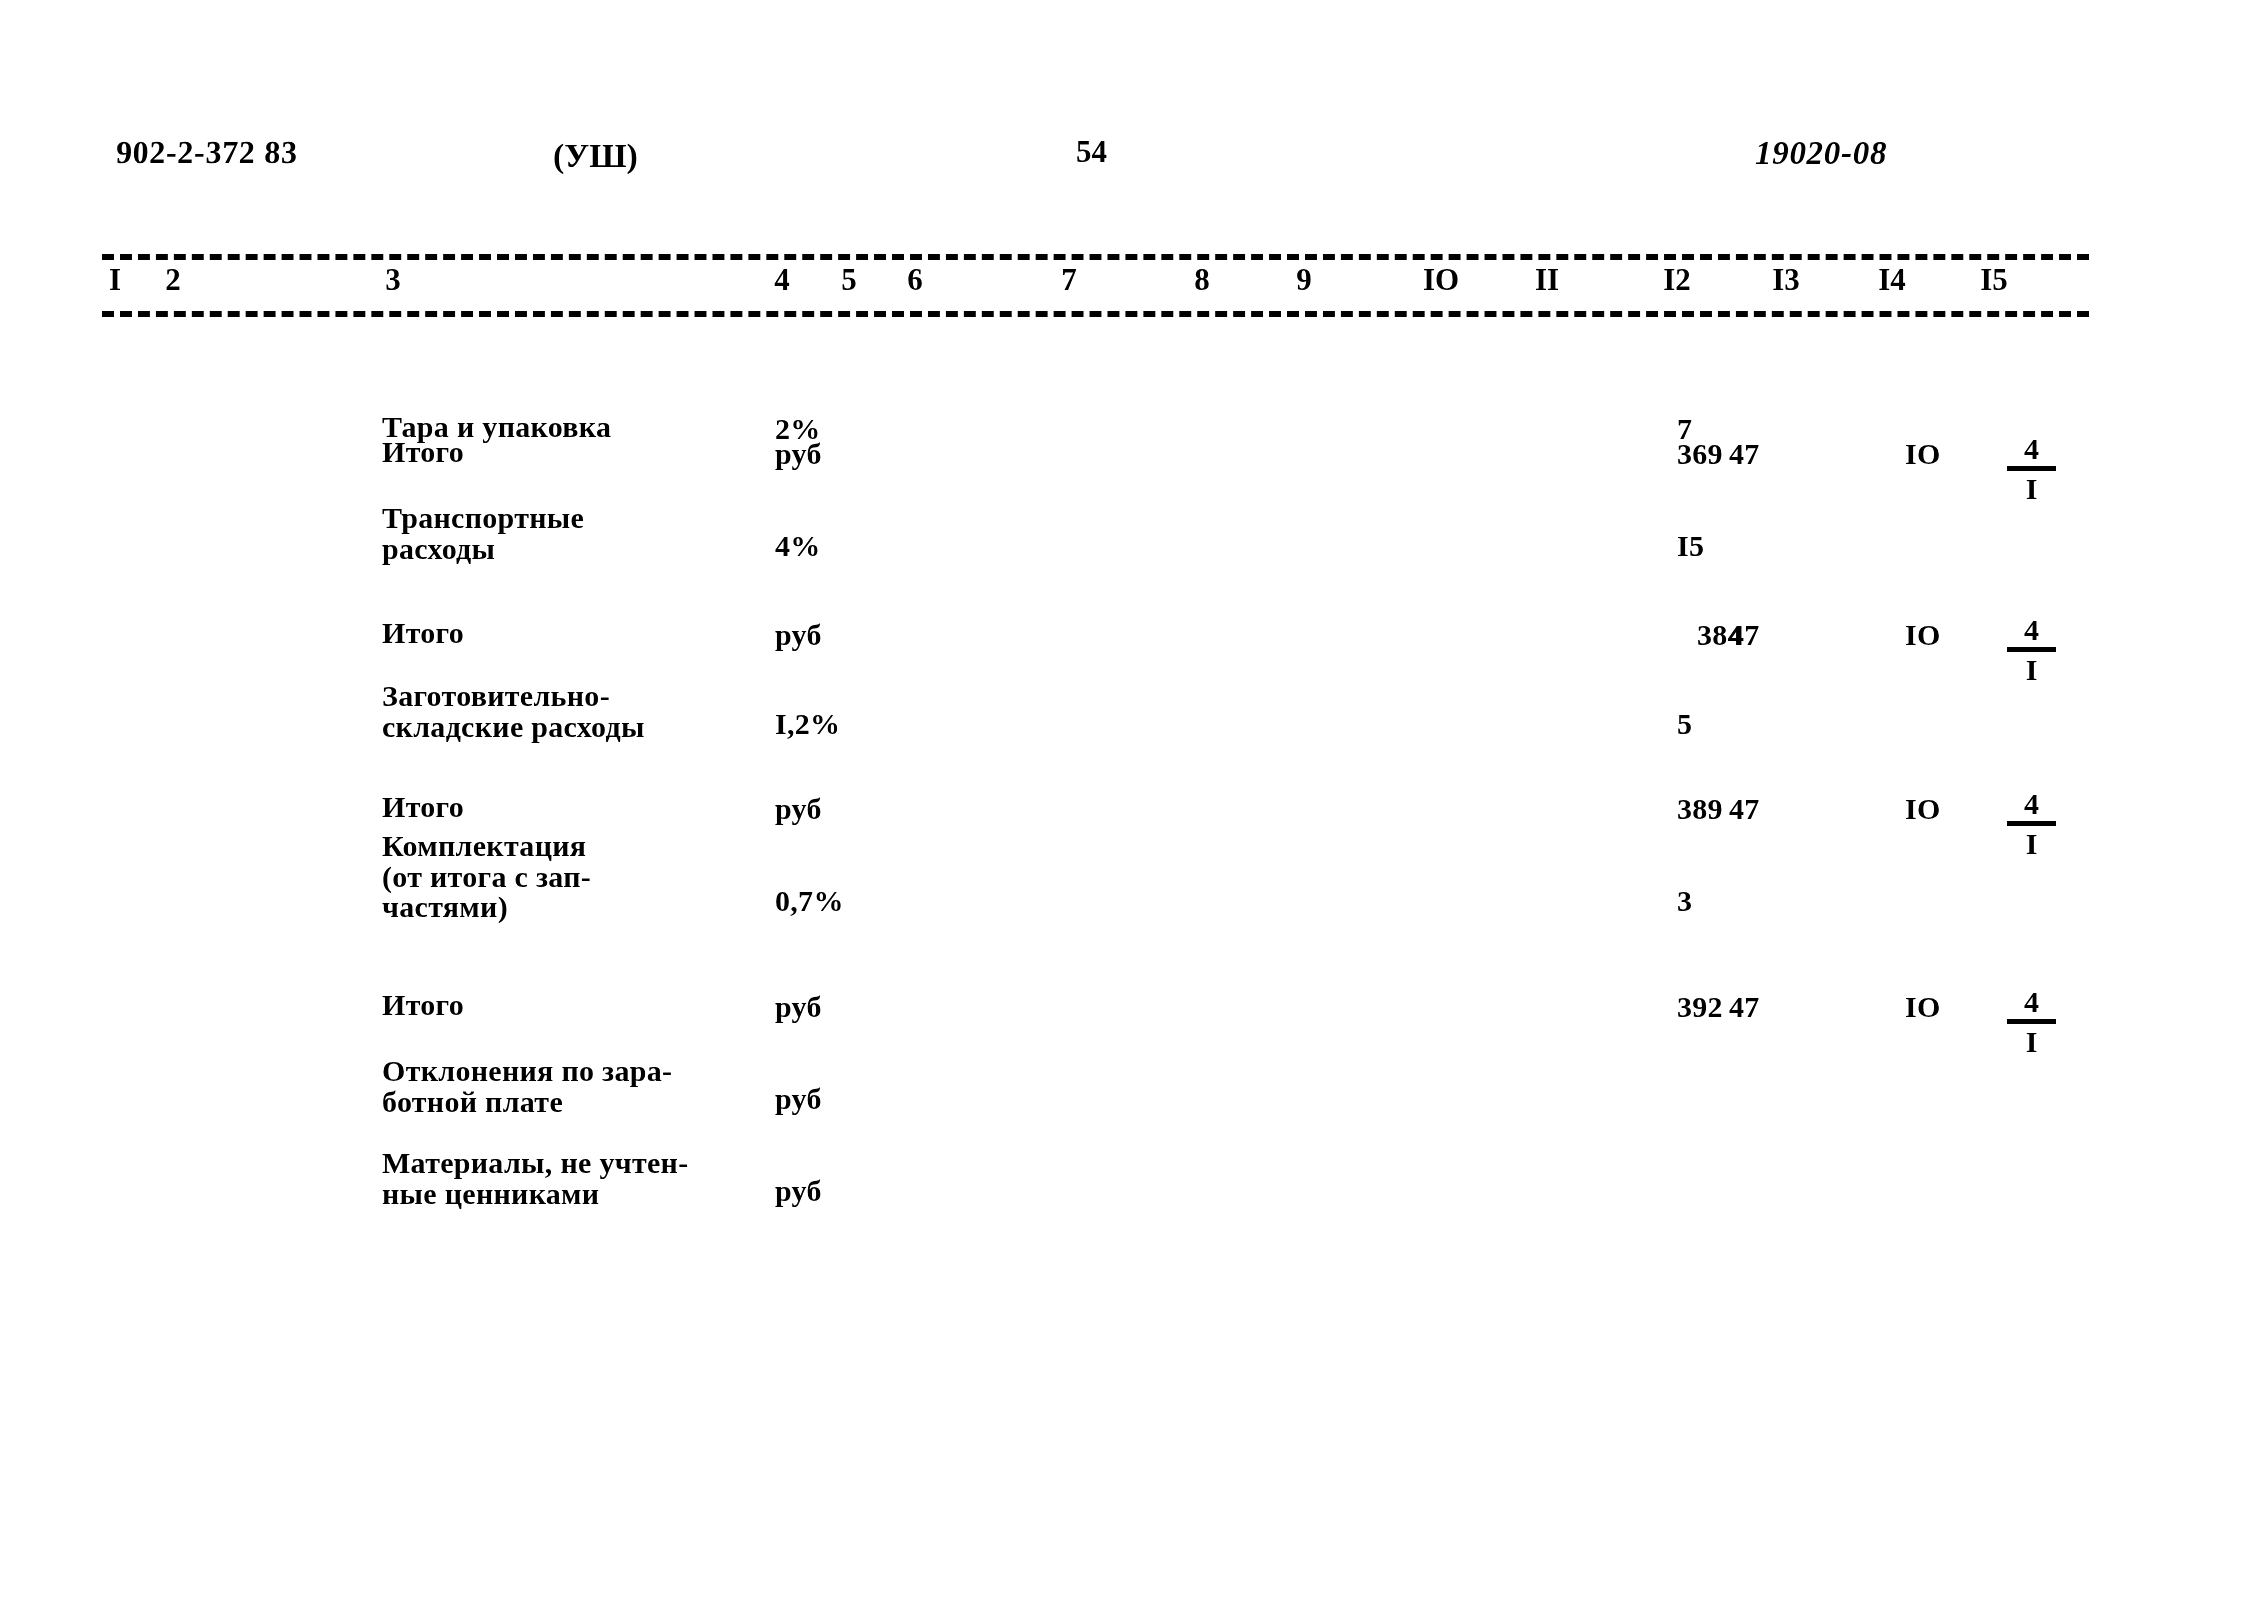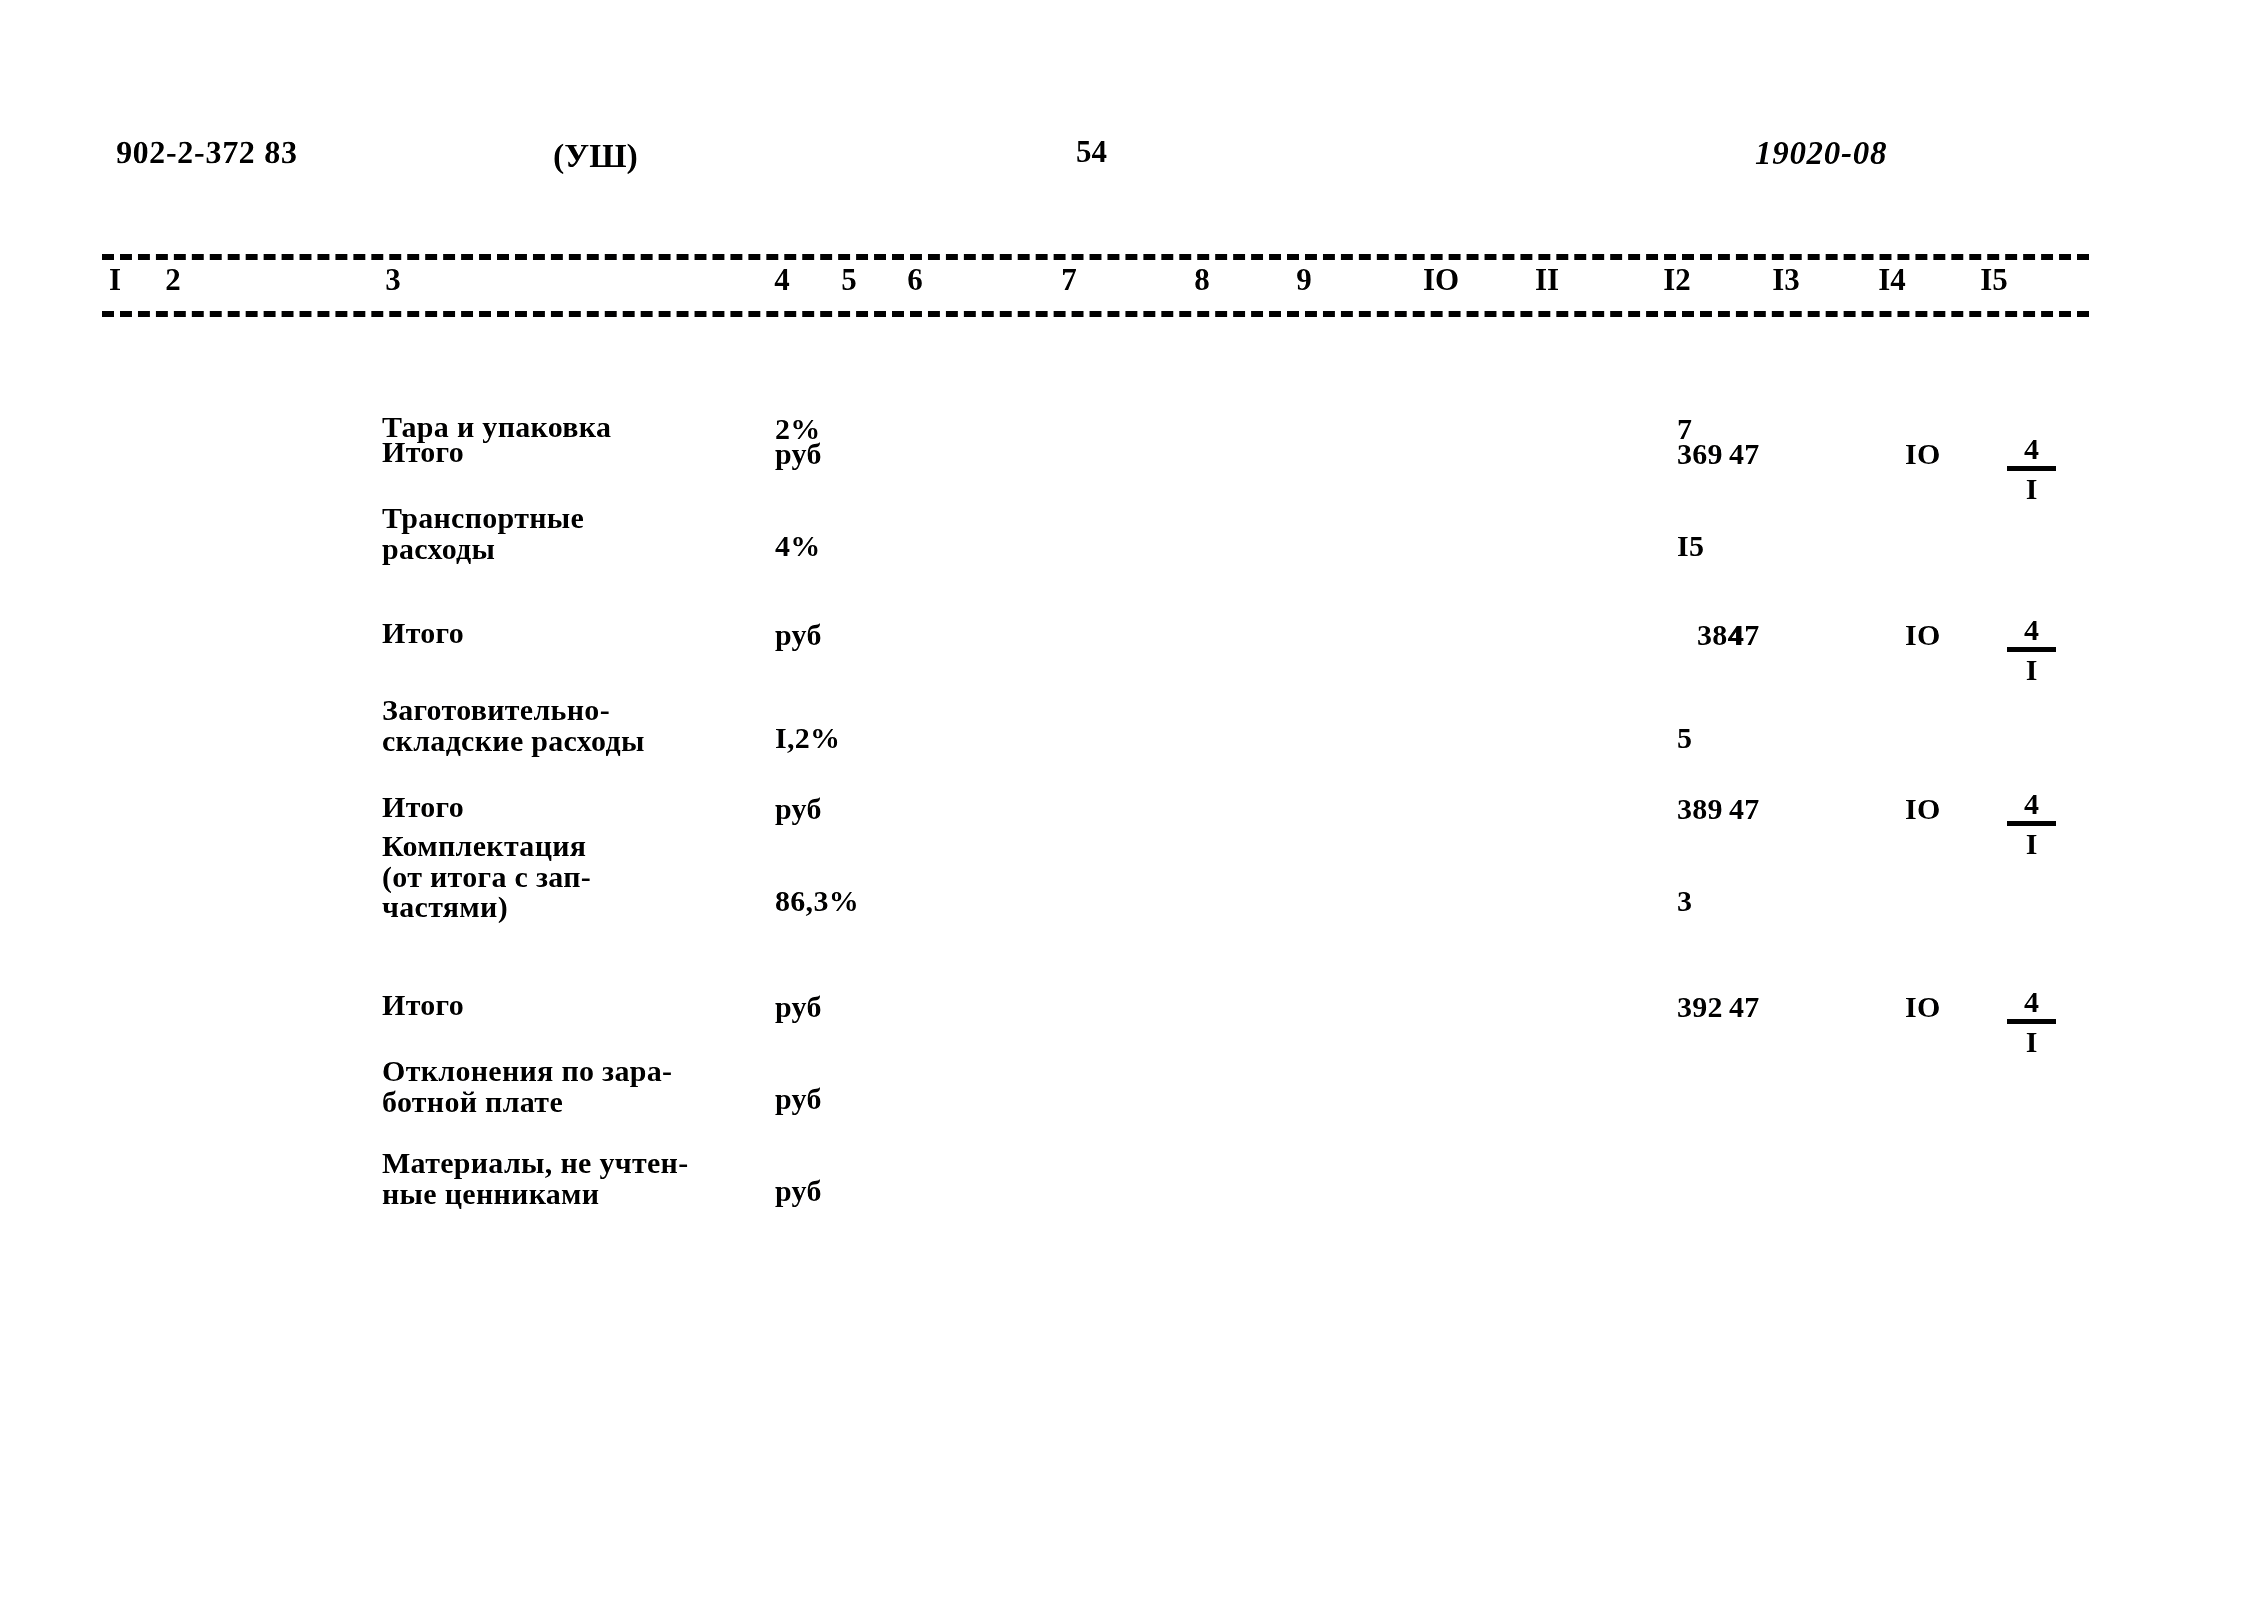--- a/index.html
+++ b/index.html
@@ -217,21 +217,21 @@
         <div class="cell c-unit" style="top: 0px;">руб</div>
         <div class="cell c12" style="top: 0px; margin-left: 20px;">384</div>
         <div class="cell c13" style="top: 0px;">47</div>
         <div class="cell c14" style="top: 0px;">IO</div>
         <div class="frac" style="top: -2.7px;">
           <span class="num">4</span>
           <span class="bar"></span>
           <span class="den">I</span>
         </div>
       </div>
-      <div class="row" style="position: absolute; top: 349px; left: 0px; height: 82px;">
+      <div class="row" style="position: absolute; top: 335px; left: 0px; height: 82px;">
         <div class="name-block" style="top: -26px;">Заготовительно-
 складские расходы</div>
         <div class="cell c-unit" style="top: 0px;">I,2%</div>
         <div class="cell c12" style="top: 0px;">5</div>
       </div>
       <div class="row" style="position: absolute; top: 420px; left: 0px; height: 82px;">
         <div class="name-block" style="top: 0px;">Итого</div>
         <div class="cell c-unit" style="top: 0px;">руб</div>
         <div class="cell c12" style="top: 0px;">389</div>
         <div class="cell c13" style="top: 0px;">47</div>
@@ -239,21 +239,21 @@
         <div class="frac" style="top: -2.7px;">
           <span class="num">4</span>
           <span class="bar"></span>
           <span class="den">I</span>
         </div>
       </div>
       <div class="row" style="position: absolute; top: 512px; left: 0px; height: 82px;">
         <div class="name-block" style="top: -53px;">Комплектация
 (от итога с зап-
 частями)</div>
-        <div class="cell c-unit" style="top: 0px;">86,3%</div>
+        <div class="cell c-unit" style="top: 0px;">0,7%</div>
         <div class="cell c12" style="top: 0px;">3</div>
       </div>
       <div class="row" style="position: absolute; top: 618px; left: 0px; height: 82px;">
         <div class="name-block" style="top: 0px;">Итого</div>
         <div class="cell c-unit" style="top: 0px;">руб</div>
         <div class="cell c12" style="top: 0px;">392</div>
         <div class="cell c13" style="top: 0px;">47</div>
         <div class="cell c14" style="top: 0px;">IO</div>
         <div class="frac" style="top: -2.7px;">
           <span class="num">4</span>

